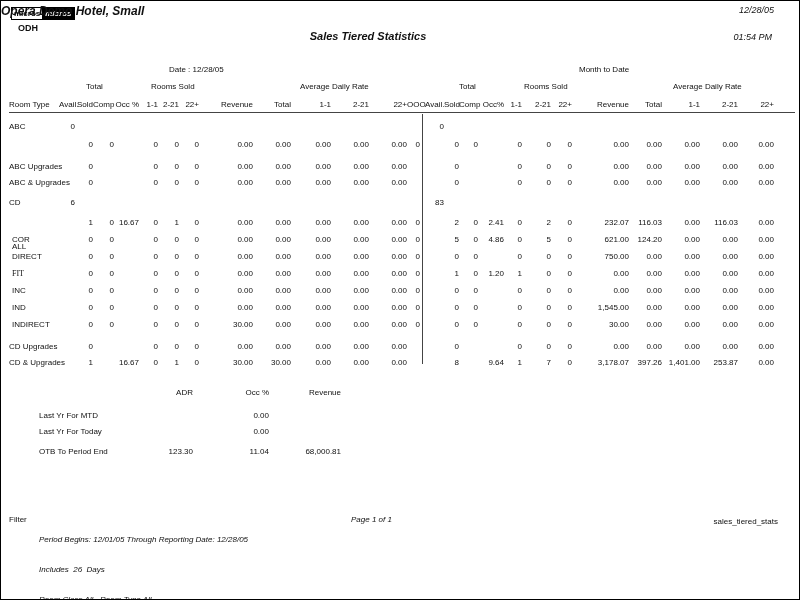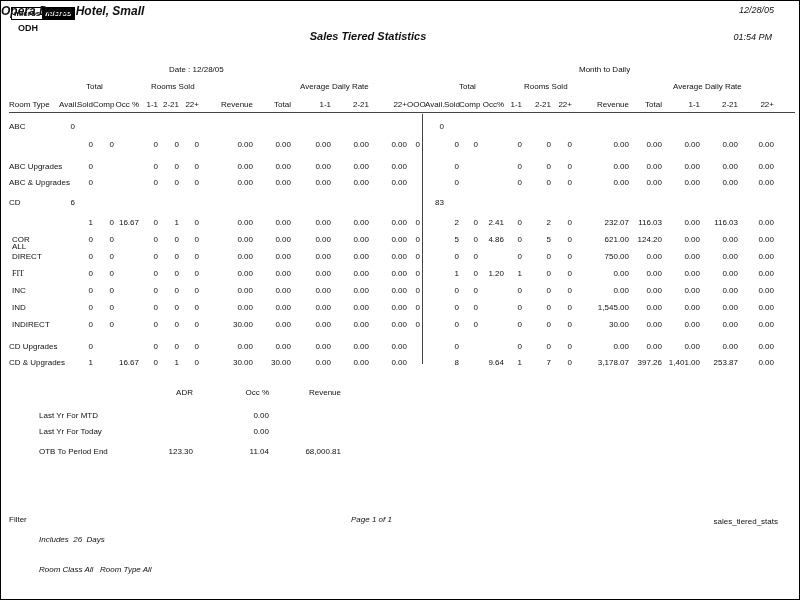--- a/index.html
+++ b/index.html
@@ -60,21 +60,21 @@
     <span class="logo-micros">micros</span>
     <span class="logo-fidelio">micros</span>
   </div>
   <div class="prop-code">ODH</div>
   <div class="title">Opera Demo Hotel, Small</div>
   <div class="subtitle">Sales Tiered Statistics</div>
   <div class="hdr-date">12/28/05</div>
   <div class="hdr-time">01:54 PM</div>
 
   <div class="cap cap-date">Date : 12/28/05</div>
-  <div class="cap cap-mtd">Month to Daily</div>
+  <div class="cap cap-mtd">Month to Date</div>
   <div class="grp g-lt">Total</div>
   <div class="grp g-lrs">Rooms Sold</div>
   <div class="grp g-ladr">Average Daily Rate</div>
   <div class="grp g-rt">Total</div>
   <div class="grp g-rrs">Rooms Sold</div>
   <div class="grp g-radr">Average Daily Rate</div>
 
   <div class="col-headers">
       <span class="cell lbl" style="width: 50px;">Room Type</span>
       <span class="cell num" style="width: 16px;">Avail.</span>
@@ -537,20 +537,21 @@
       <div class="sumrow">
         <span class="cell lbl" style="width: 110px;">OTB To Period End</span>
         <span class="cell num" style="width: 44px;">123.30</span>
         <span class="cell num" style="width: 76px; text-align: right;">11.04</span>
         <span class="cell num" style="width: 72px;">68,000.81</span>
       </div>
     </div>
 
   <div class="filter-label">Filter</div>
   <div class="filter-lines">
+    <div>Period Begins: 12/01/05 Through Reporting Date: 12/28/05</div>
     <div>Includes  26  Days</div>
     <div>Room Class All   Room Type All</div>
     
     
   </div>
   <div class="page-info">Page 1 of 1</div>
   <div class="report-id">sales_tiered_stats</div>
 </div>
 
 </body></html>

